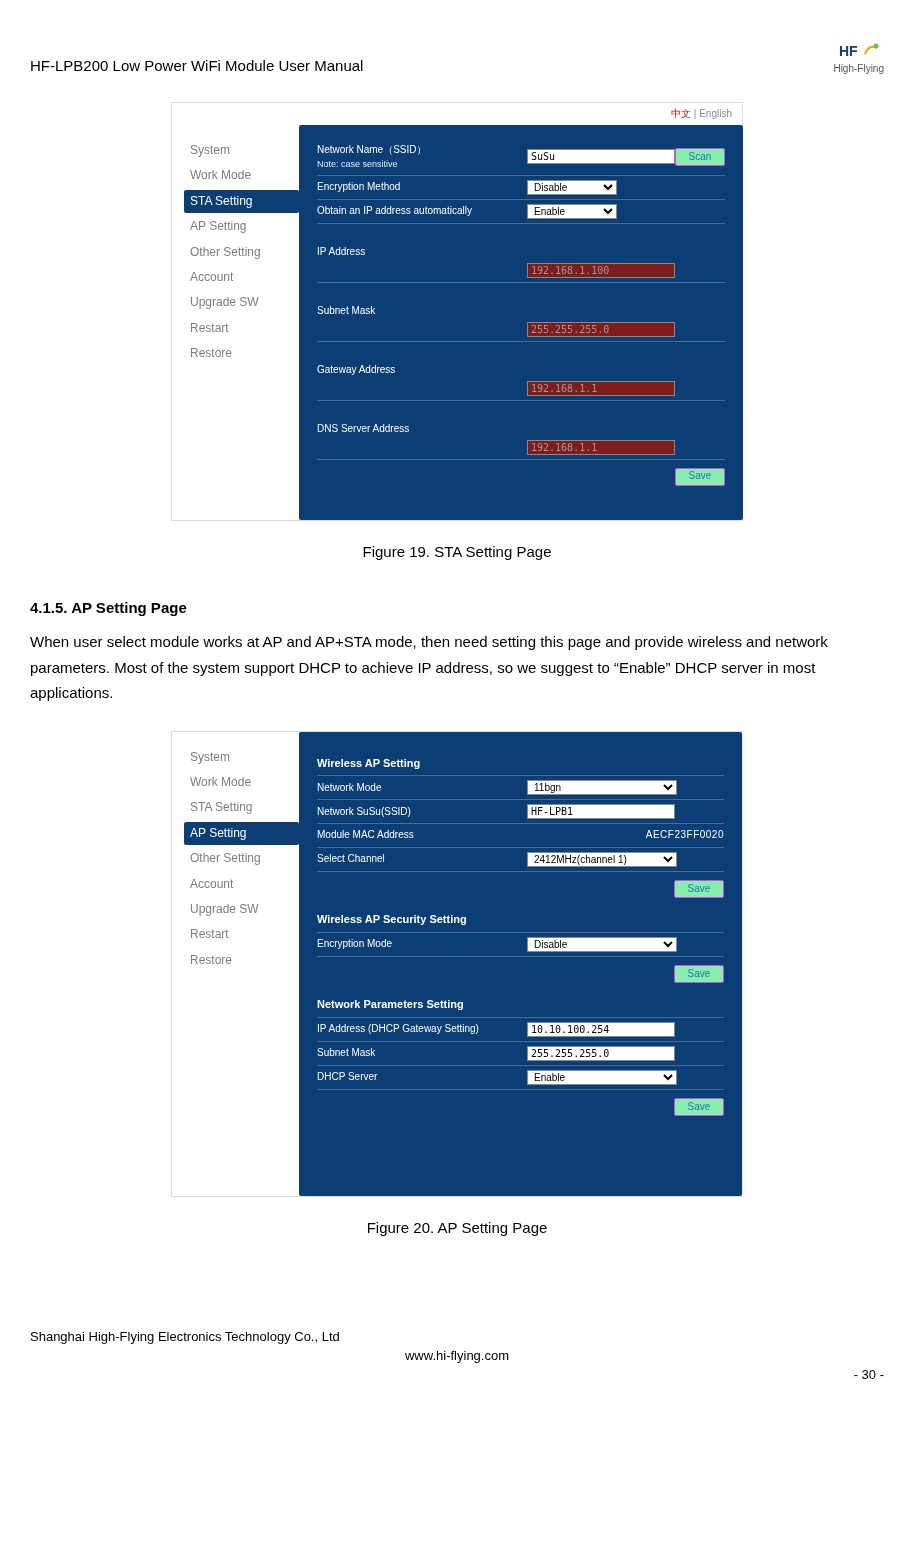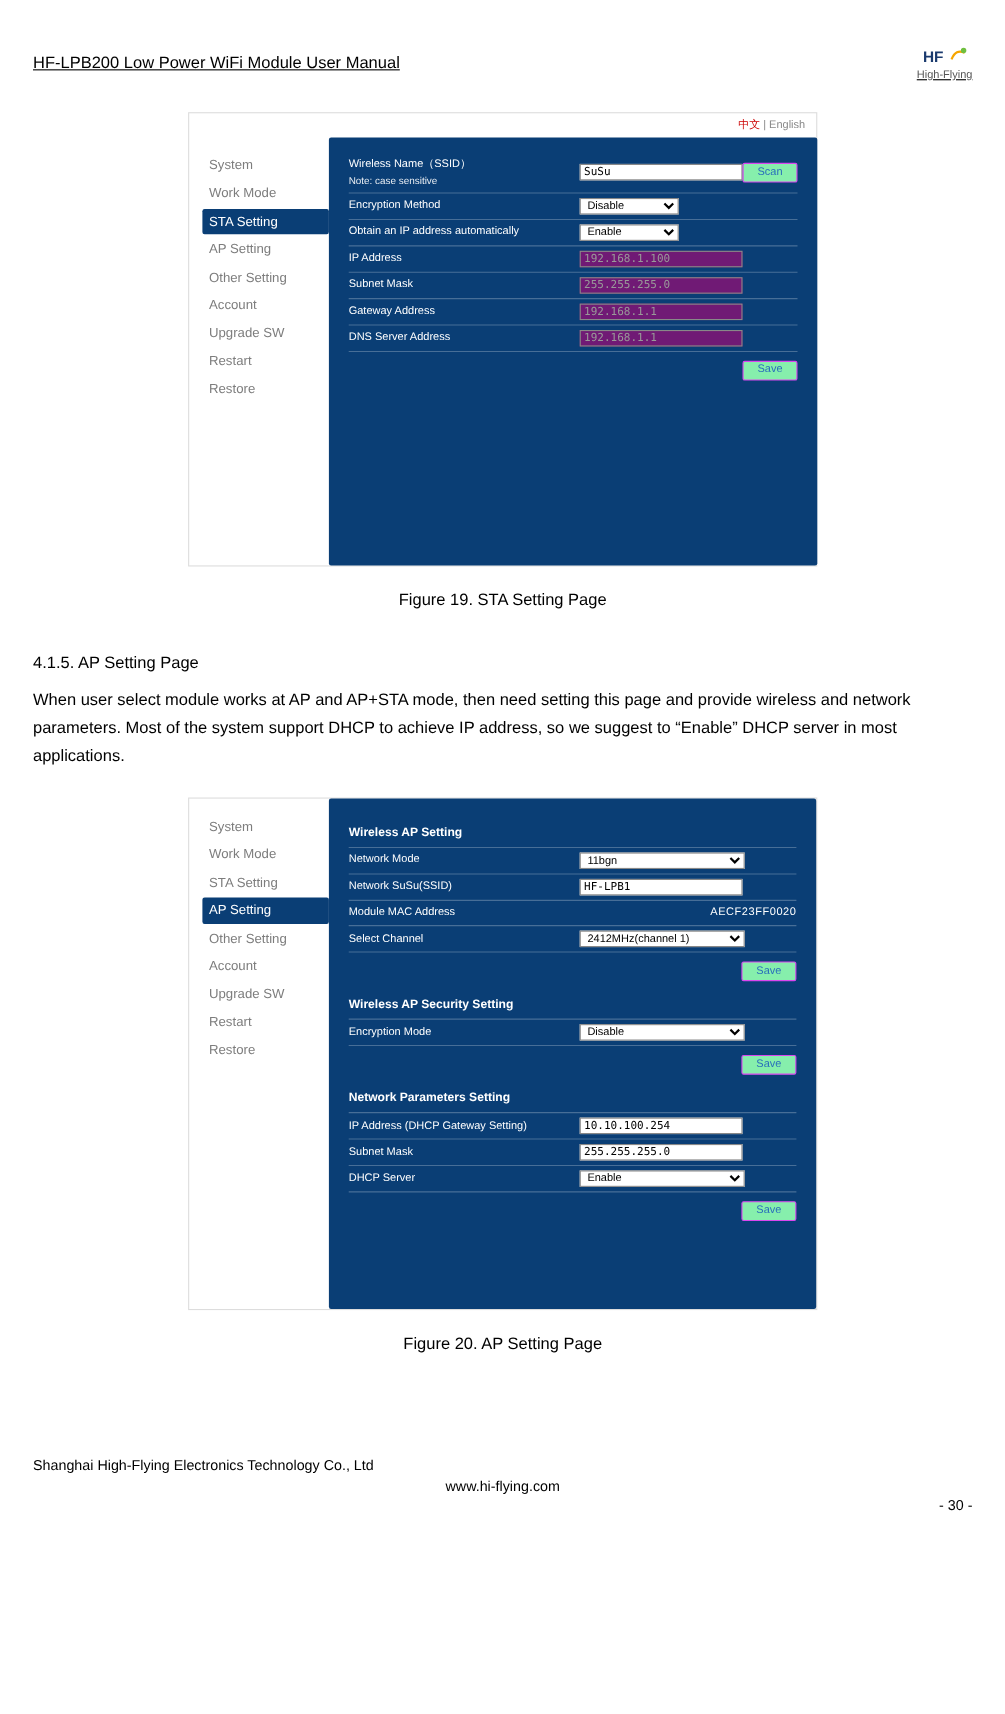--- a/index.html
+++ b/index.html
@@ -7,23 +7,22 @@
     margin: 0;
     padding: 40px 30px 30px 30px;
     width: 854px;
     font-size: 15px;
     color: #000;
     line-height: 1.45;
   }
   .doc-header {
     display: flex;
     justify-content: space-between;
-    align-items: center;
+    align-items: flex-end;
     margin-bottom: 25px;
-    text-decoration: underline;
   }
   .doc-title {
     font-size: 15px;
   }
   .logo {
     font-size: 10px;
     text-align: center;
     color: #555;
   }
   .logo svg { display: block; margin: 0 auto; }
@@ -91,21 +90,21 @@
   .text-input {
     font-size: 10px;
     padding: 1px 3px;
     width: 110px;
     border: 1px solid #888;
     background: #fff;
     color: #000;
     font-family: monospace;
   }
   .text-input.wide { width: 140px; }
-  .text-input.disabled { background: #701a75; color: #999; }
+  .text-input.disabled { background: #7f1d1d; color: #999; margin-top: 35px; }
   .select {
     font-size: 10px;
     width: 90px;
     padding: 0 2px;
     border: 1px solid #888;
     background: #fff;
     color: #000;
     font-family: Arial, sans-serif;
   }
   .select.wide { width: 150px; }
@@ -125,20 +124,21 @@
   }
   .btn-row { display: flex; justify-content: flex-end; padding: 8px 0 4px 0; }
   .figure-caption {
     text-align: center;
     font-size: 15px;
     margin: 18px 0 35px 0;
   }
   .sec-heading {
     font-size: 15px;
     margin: 0 0 10px 0;
+    font-weight: bold;
   }
   .body-text {
     font-size: 15px;
     line-height: 1.7;
     margin-bottom: 25px;
   }
   .footer {
     margin-top: 90px;
     text-align: left;
     font-size: 13px;
@@ -179,21 +179,21 @@
         <div class="item">AP Setting</div>
         <div class="item">Other Setting</div>
         <div class="item">Account</div>
         <div class="item">Upgrade SW</div>
         <div class="item">Restart</div>
         <div class="item">Restore</div>
       </div>
       <div class="content-box">
         <div class="row">
           <div class="label">
-            <div>Wireless Name（SSID）</div>
+            <div>Network Name（SSID）</div>
             <div class="subnote">Note: case sensitive</div>
           </div>
           <div class="ctrl-area">
             <input class="text-input wide" value="SuSu" style="">
             <span class="btn">Scan</span>
           </div>
         </div>
         <div class="row">
           <div class="label">Encryption Method</div>
           <div class="ctrl-area">

